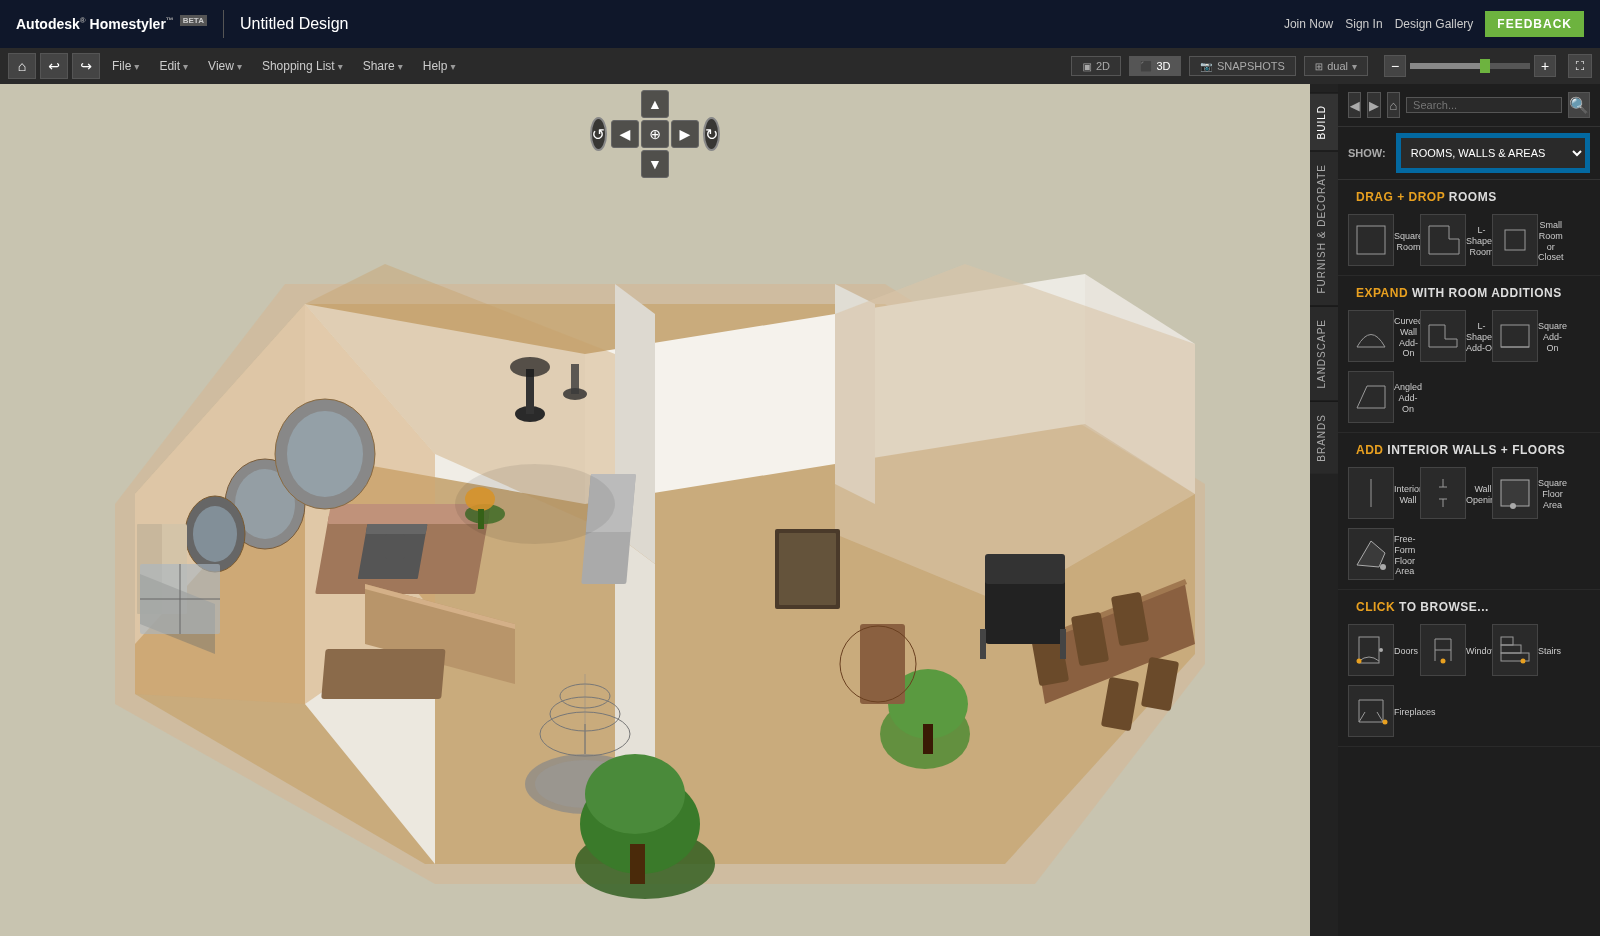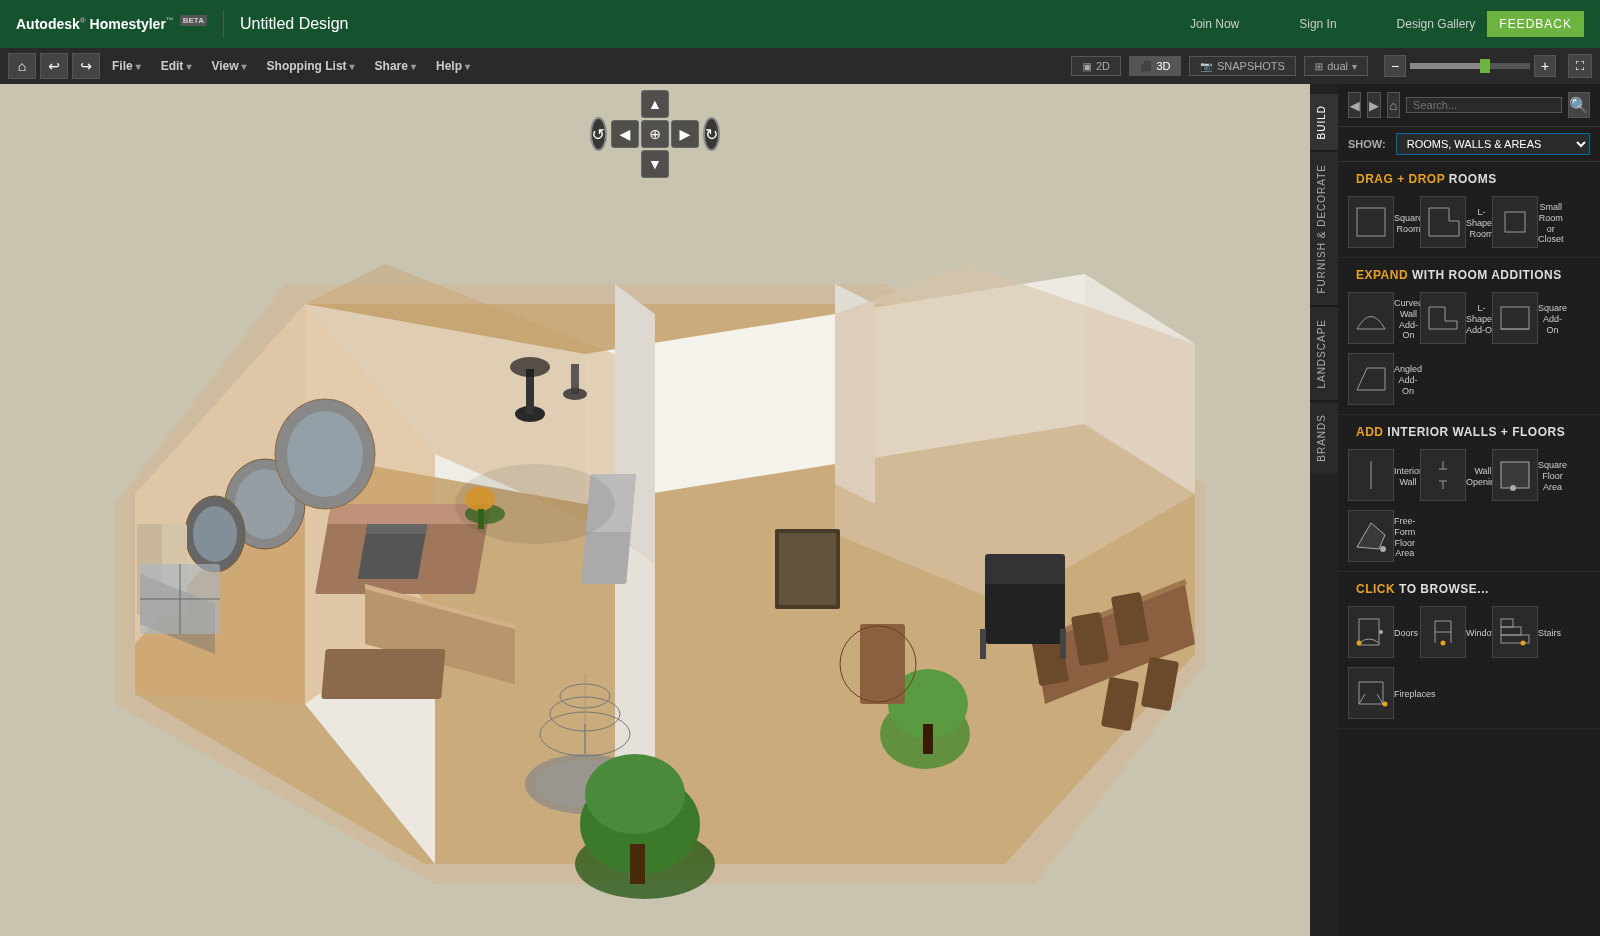--- a/index.html
+++ b/index.html
@@ -1,34 +1,34 @@
 <!DOCTYPE html>
 <html><head>
   <meta charset="utf-8">
   <style>
     * { box-sizing: border-box; margin: 0; padding: 0; }
     body { width: 1600px; height: 936px; overflow: hidden; font-family: Arial, sans-serif; background: #333; }
 
     
     #top-bar {
       width: 100%; height: 48px;
-      background: #14532d;
+      background: #0f172a;
       display: flex; align-items: center;
       padding: 0 16px;
       gap: 16px;
     }
     #logo-area { display: flex; align-items: center; gap: 8px; }
     #logo-text { color: #fff; font-size: 14px; font-weight: bold; }
     #top-divider { width: 1px; height: 28px; background: #555; }
     #design-title { color: #fff; font-size: 16px; font-weight: normal; text-align: center; }
     #top-right { margin-left: auto; display: flex; align-items: center; gap: 12px; }
-    #top-right a { color: #ccc; font-size: 12px; text-decoration: none; cursor: pointer; margin-left: 48px; }
+    #top-right a { color: #ccc; font-size: 12px; text-decoration: none; cursor: pointer; }
     #feedback-btn {
       background: #6db33f; color: #fff; border: none;
-      padding: 6px 12px; font-size: 12px; font-weight: normal;
+      padding: 6px 12px; font-size: 12px; font-weight: bold;
       cursor: pointer; text-transform: uppercase; letter-spacing: 1px;
     }
 
     
     #menu-bar {
       width: 100%; height: 36px;
       background: #2a2a2a;
       display: flex; align-items: center;
       padding: 0 8px;
       gap: 4px;
@@ -36,21 +36,21 @@
     .menu-icon-btn {
       background: #444; border: 1px solid #555;
       color: #fff; width: 28px; height: 26px;
       display: flex; align-items: center; justify-content: center;
       cursor: pointer; font-size: 14px;
     }
     .menu-item {
       color: #ccc; font-size: 12px;
       padding: 4px 8px;
       cursor: pointer;
-      display: flex; align-items: center; gap: 3px; font-weight: bold;
+      display: flex; align-items: center; gap: 3px;
     }
     .menu-arrow { font-size: 10px; color: #999; }
     #menu-center { margin-left: auto; display: flex; align-items: center; gap: 8px; }
     .view-btn {
       background: #333; border: 1px solid #555;
       color: #aaa; font-size: 11px;
       padding: 3px 10px; cursor: pointer;
       display: flex; align-items: center; gap: 4px;
     }
     .view-btn.active { background: #555; color: #fff; }
@@ -206,22 +206,22 @@
 
     
     #show-row {
       display: flex; align-items: center;
       padding: 6px 10px; gap: 10px;
       background: #1e1e1e;
       border-bottom: 1px solid #333;
     }
     #show-label { color: #aaa; font-size: 11px; font-weight: bold; }
     #show-dropdown {
-      flex: 1; height: 22px;
-      background: #2a2a2a; border: 1px solid #0369a1;
+      flex: 1; height: 40px;
+      background: #2a2a2a; border: 5px solid #0369a1;
       color: #fff; font-size: 11px;
       padding: 0 6px;
     }
 
     
     .panel-section {
       padding: 10px 10px 6px 10px;
       border-bottom: 1px solid #2a2a2a;
     }
     .section-title {

